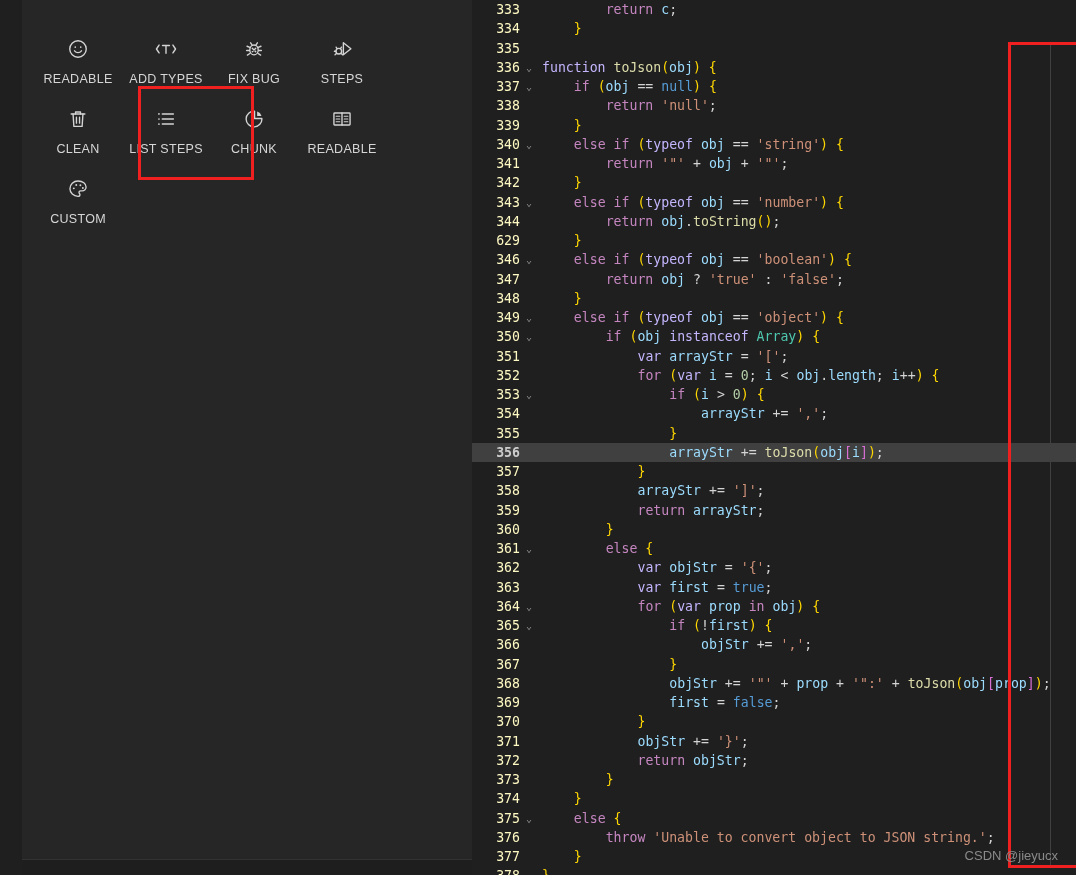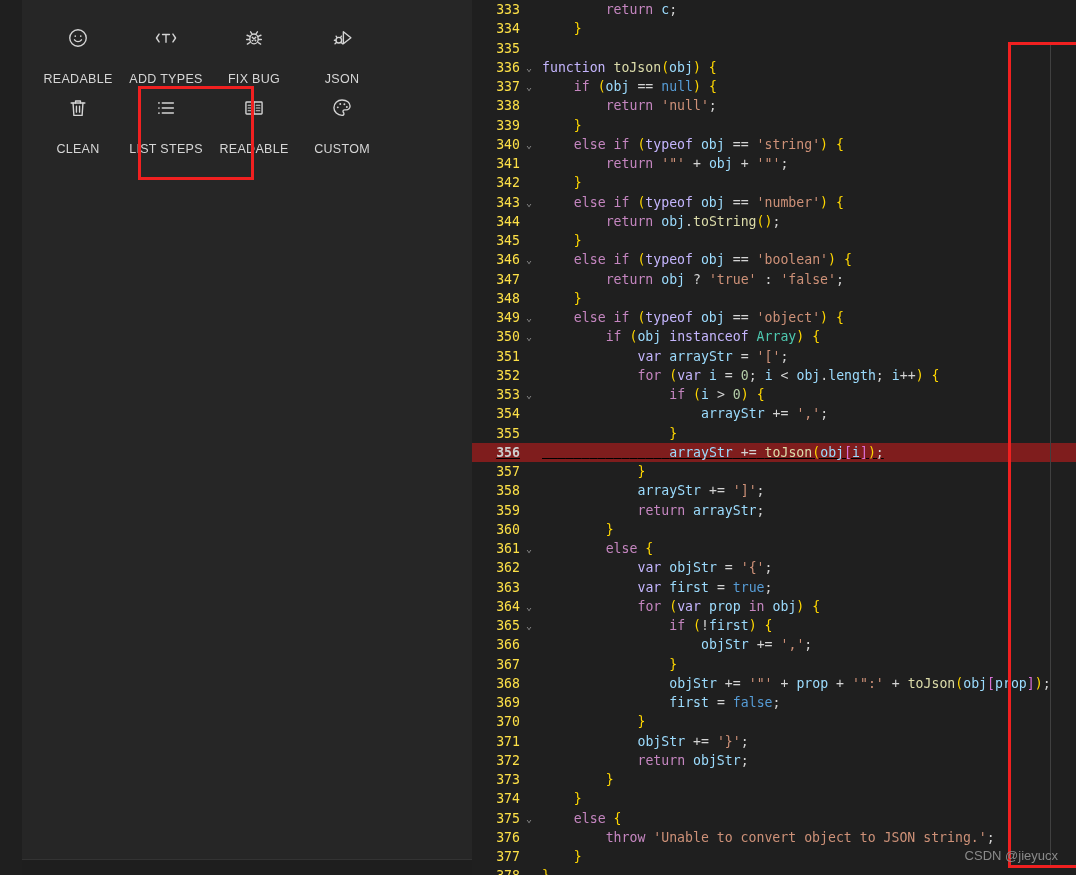--- a/index.html
+++ b/index.html
@@ -29,21 +29,21 @@
   .actions-grid {
     position: absolute;
     left: 12px; top: 16px;
     width: 420px;
     display: flex; flex-wrap: wrap;
     align-content: flex-start;
   }
   .action {
     width: 88px; height: 70px;
     display: flex; flex-direction: column;
-    align-items: center; justify-content: space-between;
+    align-items: center; justify-content: flex-end;
     padding-top: 8px;
     cursor: pointer;
   }
   .action .ico {
     height: 28px; width: 32px;
     display: flex; align-items: center; justify-content: center;
     color: #d4d4d4;
   }
   .action .ico svg { display: block; }
   .action .lbl {
@@ -78,29 +78,29 @@
     font-size: 13.2px;
     line-height: 19.25px;
   }
   .crow {
     position: relative;
     height: 19.25px;
     white-space: pre;
     display: flex;
     align-items: center;
   }
-  .crow.active { background: #7f1d1d; text-decoration: underline; }
+  .crow.active { background: #404040; }
   .crow.active .lnum { color: #cccccc; font-weight: bold; }
 
   .lnum {
     flex: 0 0 50px;
     width: 50px;
     text-align: right;
     padding-right: 2px;
-    color: #fde047;
+    color: #fef9c3;
     font-size: 13.2px;
     font-family: "DejaVu Sans Mono", "Liberation Mono", monospace;
     user-select: none;
   }
   .fold {
     flex: 0 0 14px;
     width: 14px;
     text-align: center;
     color: #9a9a9a;
     font-size: 10px;
@@ -196,21 +196,21 @@
           <span class="lbl">FIX BUG</span>
         </div>
         <div class="action">
           <span class="ico">
             <svg width="22" height="22" viewBox="0 0 24 24" fill="none" stroke="currentColor" stroke-width="1.5" stroke-linecap="round" stroke-linejoin="round">
               <circle cx="8.5" cy="14.4" r="3.1"></circle>
               <path d="M6.6 11.6 5.6 10M10.4 11.6 11.4 10M5.4 14.4H3.7M5.6 17.1 4.4 18.2M11.4 17.1l1.2 1.1"></path>
               <path d="M13.5 5.2v13.1l8.2-6.5z"></path>
             </svg>
           </span>
-          <span class="lbl">JSON</span>
+          <span class="lbl">STEPS</span>
         </div>
         <div class="action">
           <span class="ico">
             <svg width="22" height="22" viewBox="0 0 24 24" fill="none" stroke="currentColor" stroke-width="1.5" stroke-linecap="round" stroke-linejoin="round">
               <path d="M4.5 6.6h15"></path>
               <path d="M9.3 6.6V4.4h5.4v2.2"></path>
               <path d="M6.6 6.6 7.5 20h9l.9-13.4"></path>
               <path d="M10.3 10v6.5M13.7 10v6.5"></path>
             </svg>
           </span>
@@ -219,20 +219,29 @@
         <div class="action">
           <span class="ico">
             <svg width="22" height="22" viewBox="0 0 24 24" fill="none" stroke="currentColor" stroke-width="1.5" stroke-linecap="round" stroke-linejoin="round">
               <circle cx="4.3" cy="6.5" r="0.95" fill="currentColor" stroke="none"></circle>
               <circle cx="4.3" cy="12" r="0.95" fill="currentColor" stroke="none"></circle>
               <circle cx="4.3" cy="17.5" r="0.95" fill="currentColor" stroke="none"></circle>
               <path d="M8 6.5h12M8 12h12M8 17.5h12" stroke-width="1.7"></path>
             </svg>
           </span>
           <span class="lbl">LIST STEPS</span>
+        </div>
+        <div class="action">
+          <span class="ico">
+            <svg width="22" height="22" viewBox="0 0 24 24" fill="none" stroke="currentColor" stroke-width="1.5" stroke-linecap="round" stroke-linejoin="round">
+              <path d="M12.6 3.4A8.6 8.6 0 1 0 20.6 11.4H12.6z"></path>
+              <path d="M15.4 3.9a7.2 7.2 0 0 1 4.8 4.8h-4.8z" fill="currentColor" stroke="none"></path>
+            </svg>
+          </span>
+          <span class="lbl">CHUNK</span>
         </div>
         <div class="action">
           <span class="ico">
             <svg width="22" height="22" viewBox="0 0 24 24" fill="none" stroke="currentColor" stroke-width="1.5" stroke-linecap="round" stroke-linejoin="round">
               <rect x="3.2" y="5.4" width="17.6" height="13.2" rx="0.8"></rect>
               <path d="M12 5.4v13.2"></path>
               <path d="M5.6 9h4M5.6 12h4M5.6 15h4M14.4 9h4M14.4 12h4M14.4 15h4" stroke-width="1.2"></path>
             </svg>
           </span>
           <span class="lbl">READABLE</span>
@@ -260,21 +269,21 @@
         <div class="crow"><span class="lnum">335</span><span class="fold"></span><span class="ctext">&nbsp;</span></div>
         <div class="crow"><span class="lnum">336</span><span class="fold">⌄</span><span class="ctext"><span class="t-kw">function</span><span class="t-op"> </span><span class="t-fn">toJson</span><span class="t-p0">(</span><span class="t-var">obj</span><span class="t-p0">)</span><span class="t-op"> </span><span class="t-p0">{</span></span></div>
         <div class="crow"><span class="lnum">337</span><span class="fold">⌄</span><span class="ctext"><span class="t-op"> </span><span class="t-op"> </span><span class="t-op"> </span><span class="t-op"> </span><span class="t-ctl">if</span><span class="t-op"> </span><span class="t-p0">(</span><span class="t-var">obj</span><span class="t-op"> </span><span class="t-op">=</span><span class="t-op">=</span><span class="t-op"> </span><span class="t-cons">null</span><span class="t-p0">)</span><span class="t-op"> </span><span class="t-p0">{</span></span></div>
         <div class="crow"><span class="lnum">338</span><span class="fold"></span><span class="ctext"><span class="t-op"> </span><span class="t-op"> </span><span class="t-op"> </span><span class="t-op"> </span><span class="t-op"> </span><span class="t-op"> </span><span class="t-op"> </span><span class="t-op"> </span><span class="t-ctl">return</span><span class="t-op"> </span><span class="t-str">'null'</span><span class="t-op">;</span></span></div>
         <div class="crow"><span class="lnum">339</span><span class="fold"></span><span class="ctext"><span class="t-op"> </span><span class="t-op"> </span><span class="t-op"> </span><span class="t-op"> </span><span class="t-p0">}</span></span></div>
         <div class="crow"><span class="lnum">340</span><span class="fold">⌄</span><span class="ctext"><span class="t-op"> </span><span class="t-op"> </span><span class="t-op"> </span><span class="t-op"> </span><span class="t-ctl">else</span><span class="t-op"> </span><span class="t-ctl">if</span><span class="t-op"> </span><span class="t-p0">(</span><span class="t-kw">typeof</span><span class="t-op"> </span><span class="t-var">obj</span><span class="t-op"> </span><span class="t-op">=</span><span class="t-op">=</span><span class="t-op"> </span><span class="t-str">'string'</span><span class="t-p0">)</span><span class="t-op"> </span><span class="t-p0">{</span></span></div>
         <div class="crow"><span class="lnum">341</span><span class="fold"></span><span class="ctext"><span class="t-op"> </span><span class="t-op"> </span><span class="t-op"> </span><span class="t-op"> </span><span class="t-op"> </span><span class="t-op"> </span><span class="t-op"> </span><span class="t-op"> </span><span class="t-ctl">return</span><span class="t-op"> </span><span class="t-str">'"'</span><span class="t-op"> </span><span class="t-op">+</span><span class="t-op"> </span><span class="t-var">obj</span><span class="t-op"> </span><span class="t-op">+</span><span class="t-op"> </span><span class="t-str">'"'</span><span class="t-op">;</span></span></div>
         <div class="crow"><span class="lnum">342</span><span class="fold"></span><span class="ctext"><span class="t-op"> </span><span class="t-op"> </span><span class="t-op"> </span><span class="t-op"> </span><span class="t-p0">}</span></span></div>
         <div class="crow"><span class="lnum">343</span><span class="fold">⌄</span><span class="ctext"><span class="t-op"> </span><span class="t-op"> </span><span class="t-op"> </span><span class="t-op"> </span><span class="t-ctl">else</span><span class="t-op"> </span><span class="t-ctl">if</span><span class="t-op"> </span><span class="t-p0">(</span><span class="t-kw">typeof</span><span class="t-op"> </span><span class="t-var">obj</span><span class="t-op"> </span><span class="t-op">=</span><span class="t-op">=</span><span class="t-op"> </span><span class="t-str">'number'</span><span class="t-p0">)</span><span class="t-op"> </span><span class="t-p0">{</span></span></div>
         <div class="crow"><span class="lnum">344</span><span class="fold"></span><span class="ctext"><span class="t-op"> </span><span class="t-op"> </span><span class="t-op"> </span><span class="t-op"> </span><span class="t-op"> </span><span class="t-op"> </span><span class="t-op"> </span><span class="t-op"> </span><span class="t-ctl">return</span><span class="t-op"> </span><span class="t-var">obj</span><span class="t-op">.</span><span class="t-fn">toString</span><span class="t-p0">(</span><span class="t-p0">)</span><span class="t-op">;</span></span></div>
-        <div class="crow"><span class="lnum">345</span><span class="fold"></span><span class="ctext"><span class="t-op"> </span><span class="t-op"> </span><span class="t-op"> </span><span class="t-op"> </span><span class="t-p0">}</span></span></div>
+        <div class="crow"><span class="lnum">629</span><span class="fold"></span><span class="ctext"><span class="t-op"> </span><span class="t-op"> </span><span class="t-op"> </span><span class="t-op"> </span><span class="t-p0">}</span></span></div>
         <div class="crow"><span class="lnum">346</span><span class="fold">⌄</span><span class="ctext"><span class="t-op"> </span><span class="t-op"> </span><span class="t-op"> </span><span class="t-op"> </span><span class="t-ctl">else</span><span class="t-op"> </span><span class="t-ctl">if</span><span class="t-op"> </span><span class="t-p0">(</span><span class="t-kw">typeof</span><span class="t-op"> </span><span class="t-var">obj</span><span class="t-op"> </span><span class="t-op">=</span><span class="t-op">=</span><span class="t-op"> </span><span class="t-str">'boolean'</span><span class="t-p0">)</span><span class="t-op"> </span><span class="t-p0">{</span></span></div>
         <div class="crow"><span class="lnum">347</span><span class="fold"></span><span class="ctext"><span class="t-op"> </span><span class="t-op"> </span><span class="t-op"> </span><span class="t-op"> </span><span class="t-op"> </span><span class="t-op"> </span><span class="t-op"> </span><span class="t-op"> </span><span class="t-ctl">return</span><span class="t-op"> </span><span class="t-var">obj</span><span class="t-op"> </span><span class="t-op">?</span><span class="t-op"> </span><span class="t-str">'true'</span><span class="t-op"> </span><span class="t-op">:</span><span class="t-op"> </span><span class="t-str">'false'</span><span class="t-op">;</span></span></div>
         <div class="crow"><span class="lnum">348</span><span class="fold"></span><span class="ctext"><span class="t-op"> </span><span class="t-op"> </span><span class="t-op"> </span><span class="t-op"> </span><span class="t-p0">}</span></span></div>
         <div class="crow"><span class="lnum">349</span><span class="fold">⌄</span><span class="ctext"><span class="t-op"> </span><span class="t-op"> </span><span class="t-op"> </span><span class="t-op"> </span><span class="t-ctl">else</span><span class="t-op"> </span><span class="t-ctl">if</span><span class="t-op"> </span><span class="t-p0">(</span><span class="t-kw">typeof</span><span class="t-op"> </span><span class="t-var">obj</span><span class="t-op"> </span><span class="t-op">=</span><span class="t-op">=</span><span class="t-op"> </span><span class="t-str">'object'</span><span class="t-p0">)</span><span class="t-op"> </span><span class="t-p0">{</span></span></div>
         <div class="crow"><span class="lnum">350</span><span class="fold">⌄</span><span class="ctext"><span class="t-op"> </span><span class="t-op"> </span><span class="t-op"> </span><span class="t-op"> </span><span class="t-op"> </span><span class="t-op"> </span><span class="t-op"> </span><span class="t-op"> </span><span class="t-ctl">if</span><span class="t-op"> </span><span class="t-p0">(</span><span class="t-var">obj</span><span class="t-op"> </span><span class="t-kw">instanceof</span><span class="t-op"> </span><span class="t-typ">Array</span><span class="t-p0">)</span><span class="t-op"> </span><span class="t-p0">{</span></span></div>
         <div class="crow"><span class="lnum">351</span><span class="fold"></span><span class="ctext"><span class="t-op"> </span><span class="t-op"> </span><span class="t-op"> </span><span class="t-op"> </span><span class="t-op"> </span><span class="t-op"> </span><span class="t-op"> </span><span class="t-op"> </span><span class="t-op"> </span><span class="t-op"> </span><span class="t-op"> </span><span class="t-op"> </span><span class="t-kw">var</span><span class="t-op"> </span><span class="t-var">arrayStr</span><span class="t-op"> </span><span class="t-op">=</span><span class="t-op"> </span><span class="t-str">'['</span><span class="t-op">;</span></span></div>
         <div class="crow"><span class="lnum">352</span><span class="fold"></span><span class="ctext"><span class="t-op"> </span><span class="t-op"> </span><span class="t-op"> </span><span class="t-op"> </span><span class="t-op"> </span><span class="t-op"> </span><span class="t-op"> </span><span class="t-op"> </span><span class="t-op"> </span><span class="t-op"> </span><span class="t-op"> </span><span class="t-op"> </span><span class="t-ctl">for</span><span class="t-op"> </span><span class="t-p0">(</span><span class="t-kw">var</span><span class="t-op"> </span><span class="t-var">i</span><span class="t-op"> </span><span class="t-op">=</span><span class="t-op"> </span><span class="t-num">0</span><span class="t-op">;</span><span class="t-op"> </span><span class="t-var">i</span><span class="t-op"> </span><span class="t-op">&lt;</span><span class="t-op"> </span><span class="t-var">obj</span><span class="t-op">.</span><span class="t-var">length</span><span class="t-op">;</span><span class="t-op"> </span><span class="t-var">i</span><span class="t-op">+</span><span class="t-op">+</span><span class="t-p0">)</span><span class="t-op"> </span><span class="t-p0">{</span></span></div>
         <div class="crow"><span class="lnum">353</span><span class="fold">⌄</span><span class="ctext"><span class="t-op"> </span><span class="t-op"> </span><span class="t-op"> </span><span class="t-op"> </span><span class="t-op"> </span><span class="t-op"> </span><span class="t-op"> </span><span class="t-op"> </span><span class="t-op"> </span><span class="t-op"> </span><span class="t-op"> </span><span class="t-op"> </span><span class="t-op"> </span><span class="t-op"> </span><span class="t-op"> </span><span class="t-op"> </span><span class="t-ctl">if</span><span class="t-op"> </span><span class="t-p0">(</span><span class="t-var">i</span><span class="t-op"> </span><span class="t-op">&gt;</span><span class="t-op"> </span><span class="t-num">0</span><span class="t-p0">)</span><span class="t-op"> </span><span class="t-p0">{</span></span></div>
         <div class="crow"><span class="lnum">354</span><span class="fold"></span><span class="ctext"><span class="t-op"> </span><span class="t-op"> </span><span class="t-op"> </span><span class="t-op"> </span><span class="t-op"> </span><span class="t-op"> </span><span class="t-op"> </span><span class="t-op"> </span><span class="t-op"> </span><span class="t-op"> </span><span class="t-op"> </span><span class="t-op"> </span><span class="t-op"> </span><span class="t-op"> </span><span class="t-op"> </span><span class="t-op"> </span><span class="t-op"> </span><span class="t-op"> </span><span class="t-op"> </span><span class="t-op"> </span><span class="t-var">arrayStr</span><span class="t-op"> </span><span class="t-op">+</span><span class="t-op">=</span><span class="t-op"> </span><span class="t-str">','</span><span class="t-op">;</span></span></div>
         <div class="crow"><span class="lnum">355</span><span class="fold"></span><span class="ctext"><span class="t-op"> </span><span class="t-op"> </span><span class="t-op"> </span><span class="t-op"> </span><span class="t-op"> </span><span class="t-op"> </span><span class="t-op"> </span><span class="t-op"> </span><span class="t-op"> </span><span class="t-op"> </span><span class="t-op"> </span><span class="t-op"> </span><span class="t-op"> </span><span class="t-op"> </span><span class="t-op"> </span><span class="t-op"> </span><span class="t-p0">}</span></span></div>

